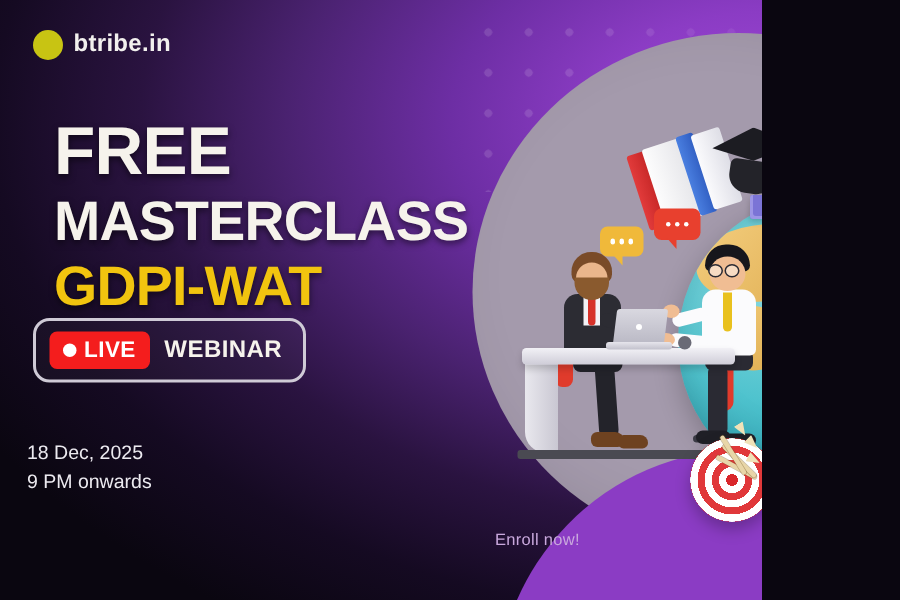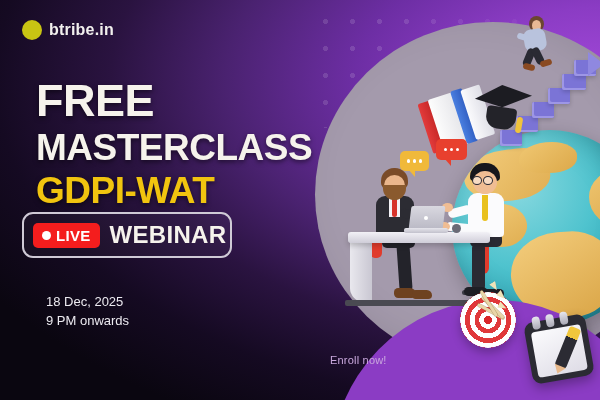--- a/index.html
+++ b/index.html
@@ -3,21 +3,21 @@
 <meta charset="utf-8">
 <style>
   * { margin:0; padding:0; box-sizing:border-box; }
   html,body { width:600px; height:400px; overflow:hidden; }
   body {
     font-family:"Liberation Sans", sans-serif;
     background:#0a0610;
   }
   #banner {
     position:relative;
-    width:600px; height:400px;
+    width:508px; height:400px;
     overflow:hidden;
     background:
       radial-gradient(ellipse 120% 100% at 100% 20%, #a148d8 0%, #8b3cc4 18%, #6d2ea4 34%, #4a2270 52%, #2a1340 68%, #150a22 84%, #0a0610 100%);
   }
 
   
   .art { position:absolute; inset:0; }
 
   .dots {
     position:absolute; left:312px; top:8px; width:250px; height:120px;
@@ -191,41 +191,41 @@
 
   .headline { position:absolute; left:36px; top:78px; }
   .h-line { font-weight:700; letter-spacing:-0.5px; line-height:1.0;
             text-shadow:0 2px 5px rgba(0,0,0,0.55); }
   .h-free { font-size:45px; color:#f6f3ec; }
   .h-gdpi { font-size:37px; color:#f1c40f; margin-top:6px; }
   .h-master { font-size:37px; color:#f6f3ec; margin-top:6px; }
 
   .badge { position:absolute; left:22px; top:212px;
      display:flex; align-items:center; gap:10px;
-     padding:7px 4px 7px 9px; border:2px solid #cfcad6; border-radius:11px;
+     padding:7px 14px 7px 9px; border:2px solid #cfcad6; border-radius:11px;
      background:rgba(255,255,255,0.03); }
   .live-pill { display:flex; align-items:center; gap:5px;
      background:#f41d1d; border-radius:5px; padding:4px 9px; }
   .live-dot { width:9px; height:9px; border-radius:50%; background:#fff; }
   .live-txt { color:#fff; font-size:15px; font-weight:700; letter-spacing:0.3px; }
-  .webinar-txt { color:#f6f3ec; font-size:24px; font-weight:700; letter-spacing:0.3px; }
+  .webinar-txt { color:#f6f3ec; font-size:16px; font-weight:700; letter-spacing:0.3px; }
 
   .datebox { position:absolute; left:18px; top:294px; display:flex; align-items:center; gap:11px; }
   .cal { width:36px; height:38px; border-radius:3px; overflow:hidden; position:relative;
      box-shadow:0 2px 5px rgba(0,0,0,0.45); }
   .cal-rings { position:absolute; top:0; left:0; right:0; height:5px; display:flex;
      justify-content:space-around; align-items:flex-start; }
   .cal-ring { width:2.5px; height:6px; background:#cfcfd4; border-radius:1px; }
   .cal-head { position:absolute; top:3px; left:0; right:0; height:13px; background:#b5a015;
      color:#2a2410; font-size:5.5px; font-weight:700; display:flex; align-items:center; justify-content:center; }
   .cal-body { position:absolute; top:16px; left:0; right:0; bottom:0;
      background:linear-gradient(180deg,#f2f2f4,#c9c9d0);
      color:#3a3a42; font-size:17px; font-weight:700; display:flex; align-items:center; justify-content:center; }
   .date-lines { display:flex; flex-direction:column; gap:4px; }
-  .date-l { color:#eceaf0; font-size:13px; font-weight:400;margin-left:28px; }
+  .date-l { color:#eceaf0; font-size:13px; font-weight:400; }
 
   .cta { position:absolute; left:330px; top:354px; width:195px; }
   .cta-small { color:#c9a8dd; font-size:11px; font-weight:400; letter-spacing:0.2px; }
   .cta-big { color:#fbfbfd; font-size:14px; font-weight:700; letter-spacing:0.3px; margin-top:4px; }
 </style>
 </head>
 <body>
 
 <div id="banner">
 

